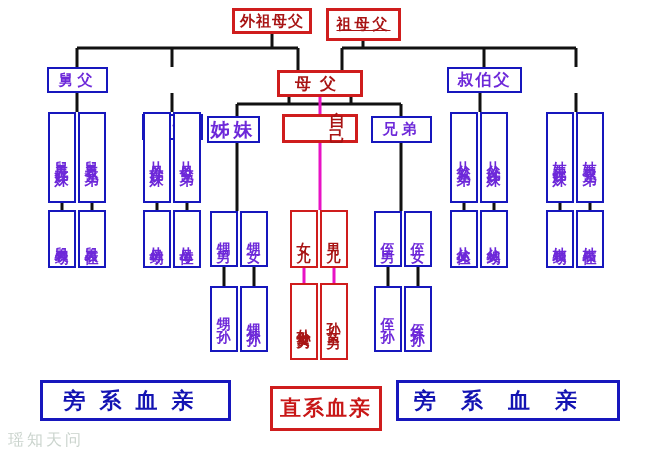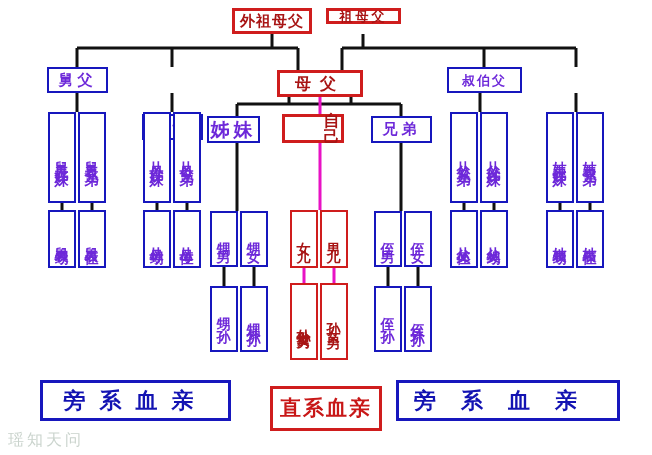--- a/index.html
+++ b/index.html
@@ -13,30 +13,30 @@
     position:absolute;box-sizing:border-box;border:2px solid;background:#fff;
     display:flex;align-items:center;justify-content:center;
     font-weight:700;line-height:1;z-index:2;
   }
   .blue{border-color:#1717bd;color:#6d28d9;}
   .red{border-color:#cf1d1d;color:#a81414;}
   .vert{writing-mode:vertical-rl;text-orientation:upright;}
 
   
   #b-wzmf{left:232px;top:8px;width:80px;height:26px;font-size:15px;letter-spacing:1px;border-width:3px;}
-  #b-zmf{left:326px;top:8px;width:75px;height:16px;font-size:13px;letter-spacing:3px;border-width:3px;}
+  #b-zmf{left:326px;top:8px;width:75px;height:33px;font-size:15px;letter-spacing:3px;border-width:3px;text-decoration:underline;}
   
   #b-jiufu{left:47px;top:67px;width:61px;height:26px;font-size:15px;letter-spacing:4px;}
   #b-yimu{left:142px;top:67px;width:61px;height:26px;font-size:15px;letter-spacing:4px;margin-top:47px;}
   #b-mufu{left:277px;top:70px;width:86px;height:27px;font-size:16px;letter-spacing:9px;border-width:3px;}
-  #b-shubofu{left:447px;top:67px;width:75px;height:26px;font-size:13px;letter-spacing:2px;}
+  #b-shubofu{left:447px;top:67px;width:75px;height:26px;font-size:16px;letter-spacing:2px;}
   #b-gumu{left:544px;top:67px;width:65px;height:26px;font-size:15px;letter-spacing:4px;}
   
   #b-zimei{left:207px;top:116px;width:53px;height:27px;font-size:19px;letter-spacing:4px;}
-  #b-ziji{left:282px;top:114px;width:62px;height:29px;font-size:16px;letter-spacing:7px;border-width:3px;padding-left:44px;}
+  #b-ziji{left:282px;top:114px;width:76px;height:29px;font-size:16px;letter-spacing:7px;border-width:3px;padding-left:44px;}
   #b-xiongdi{left:371px;top:116px;width:61px;height:27px;font-size:15px;letter-spacing:4px;text-align:right;}
   
   .t3{top:112px;width:28px;height:91px;font-size:14px;letter-spacing:4px;}
   #b-jbzm{left:48px;}  #b-jbxd{left:78px;}
   #b-cmzm{left:143px;} #b-cmxd{left:173px;}
   #b-cfxd{left:450px;} #b-cfzm{left:480px;}
   #b-gbzm{left:546px;} #b-gbxd{left:576px;}
   
   .t4{top:210px;width:28px;height:58px;font-size:14px;letter-spacing:2px;}
   #b-jbs{left:48px;}  #b-jbz{left:78px;}

